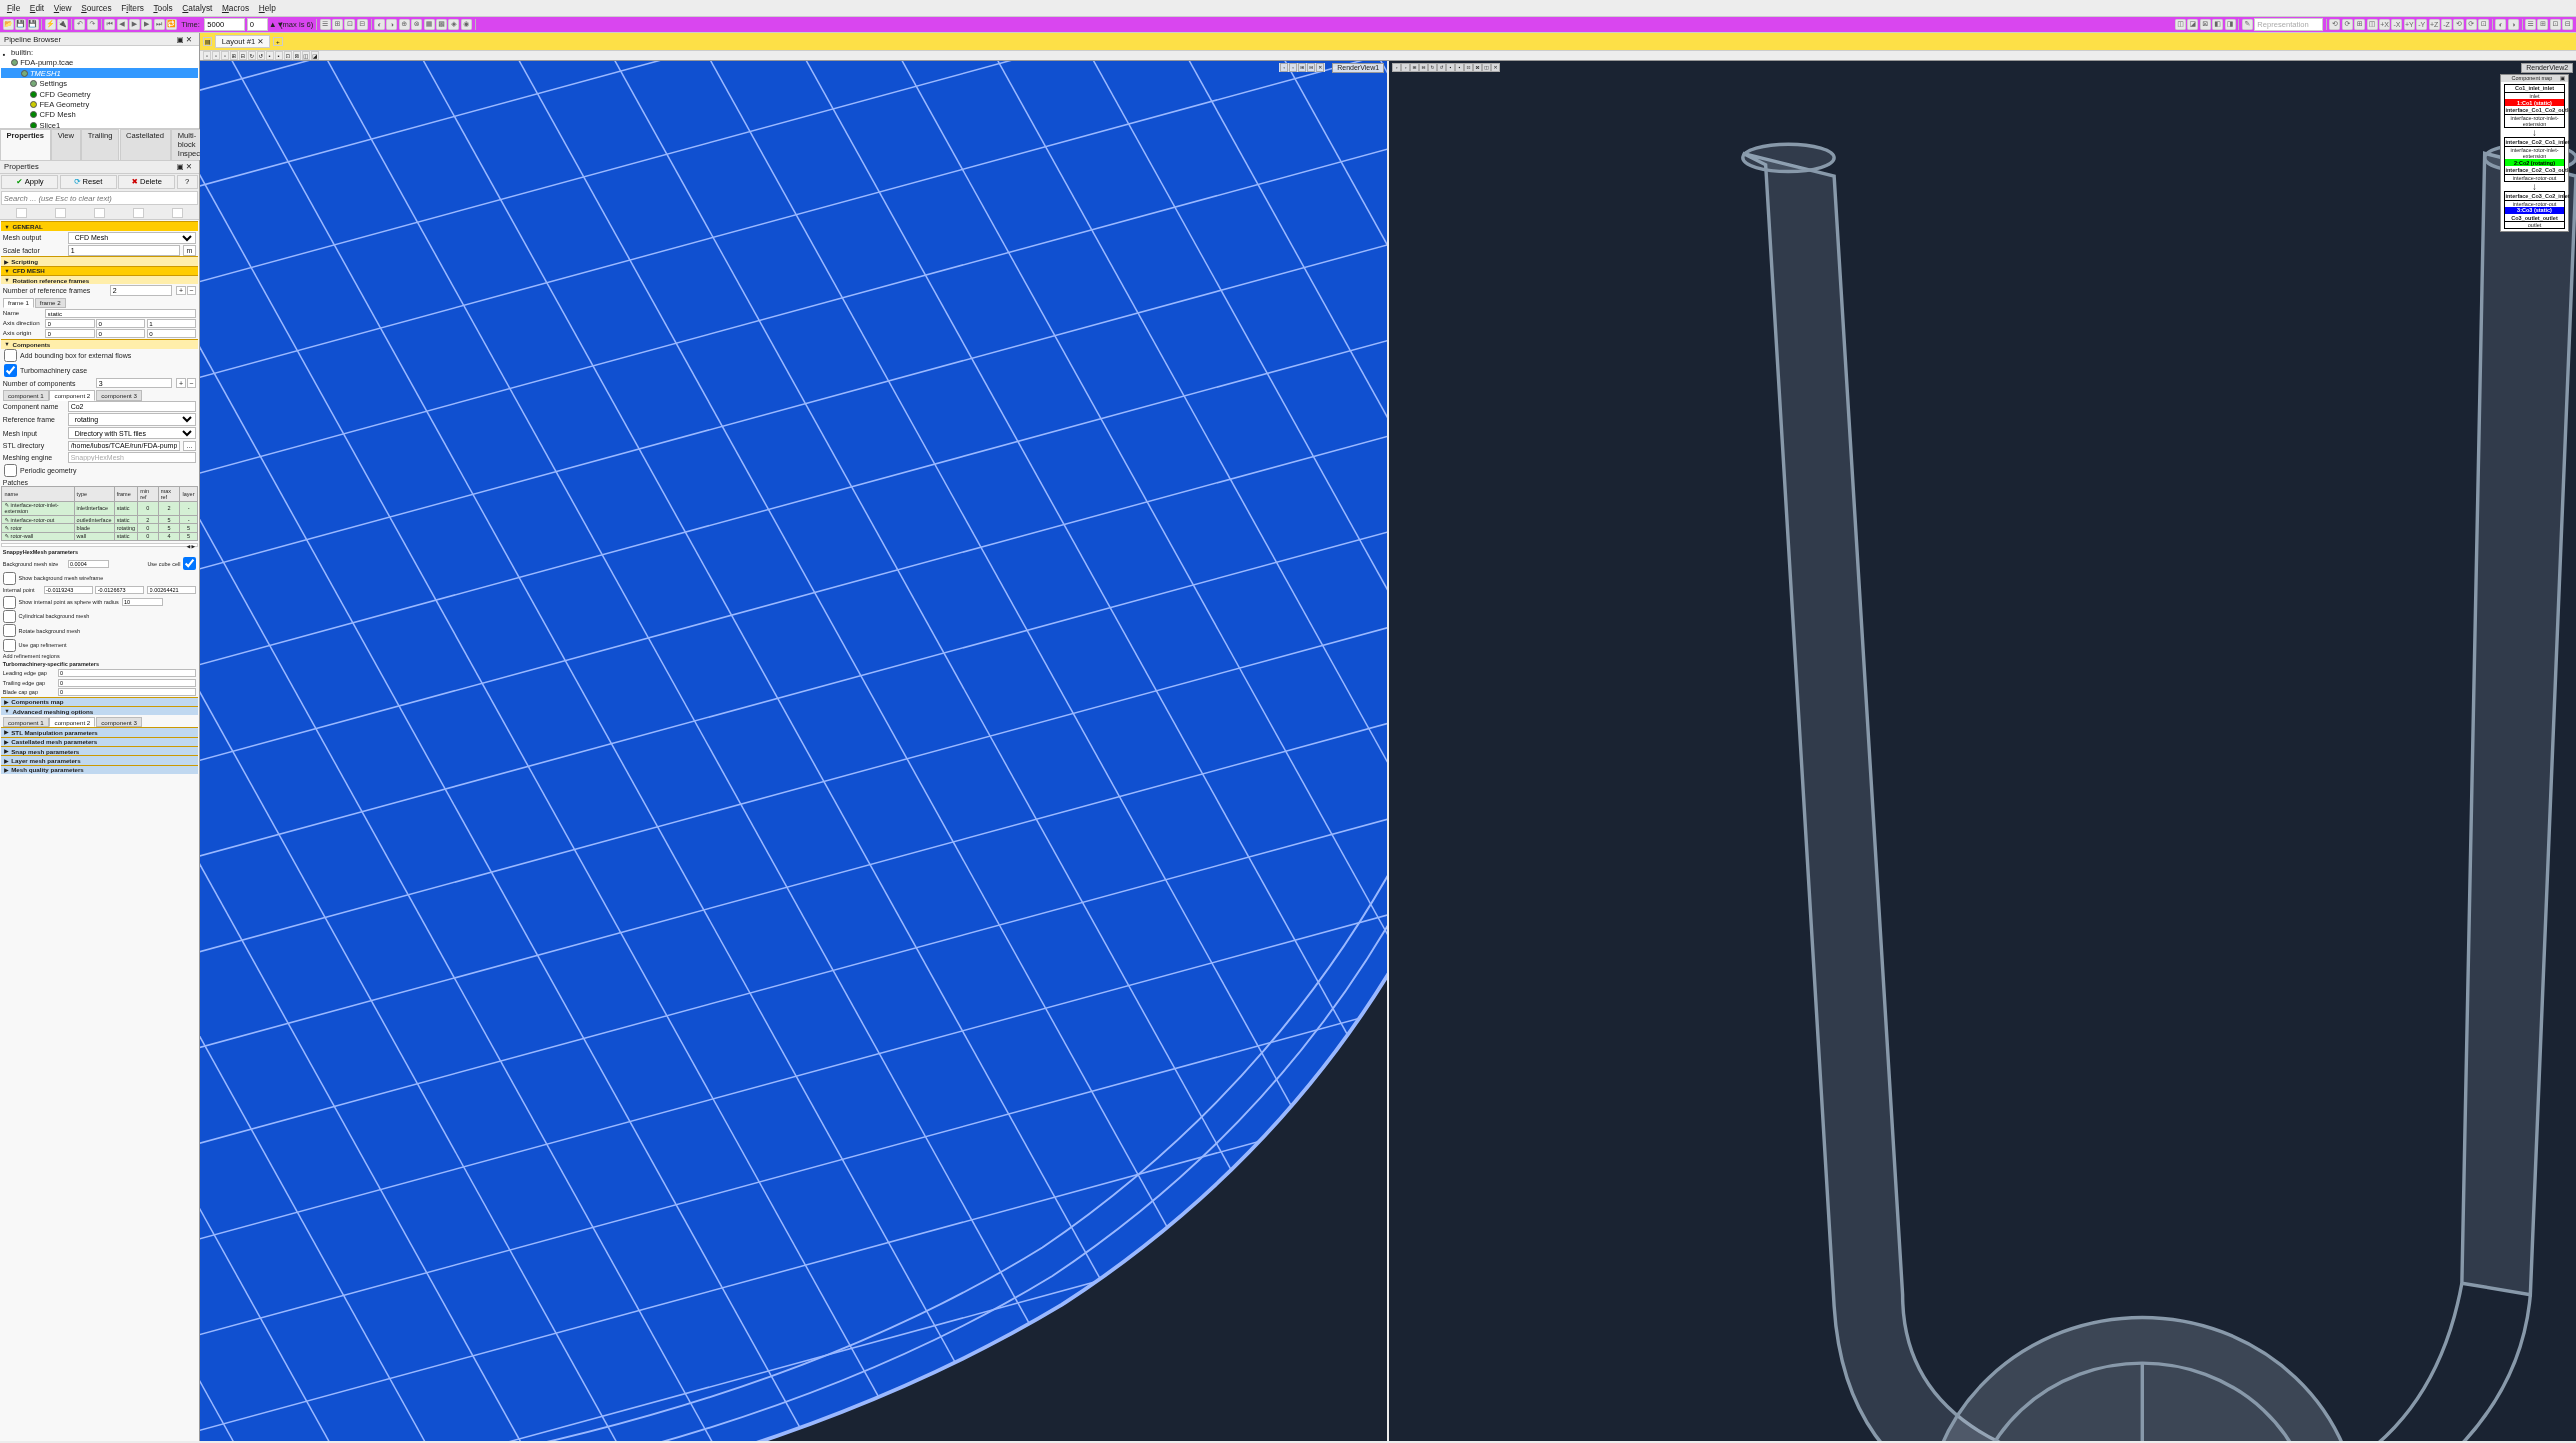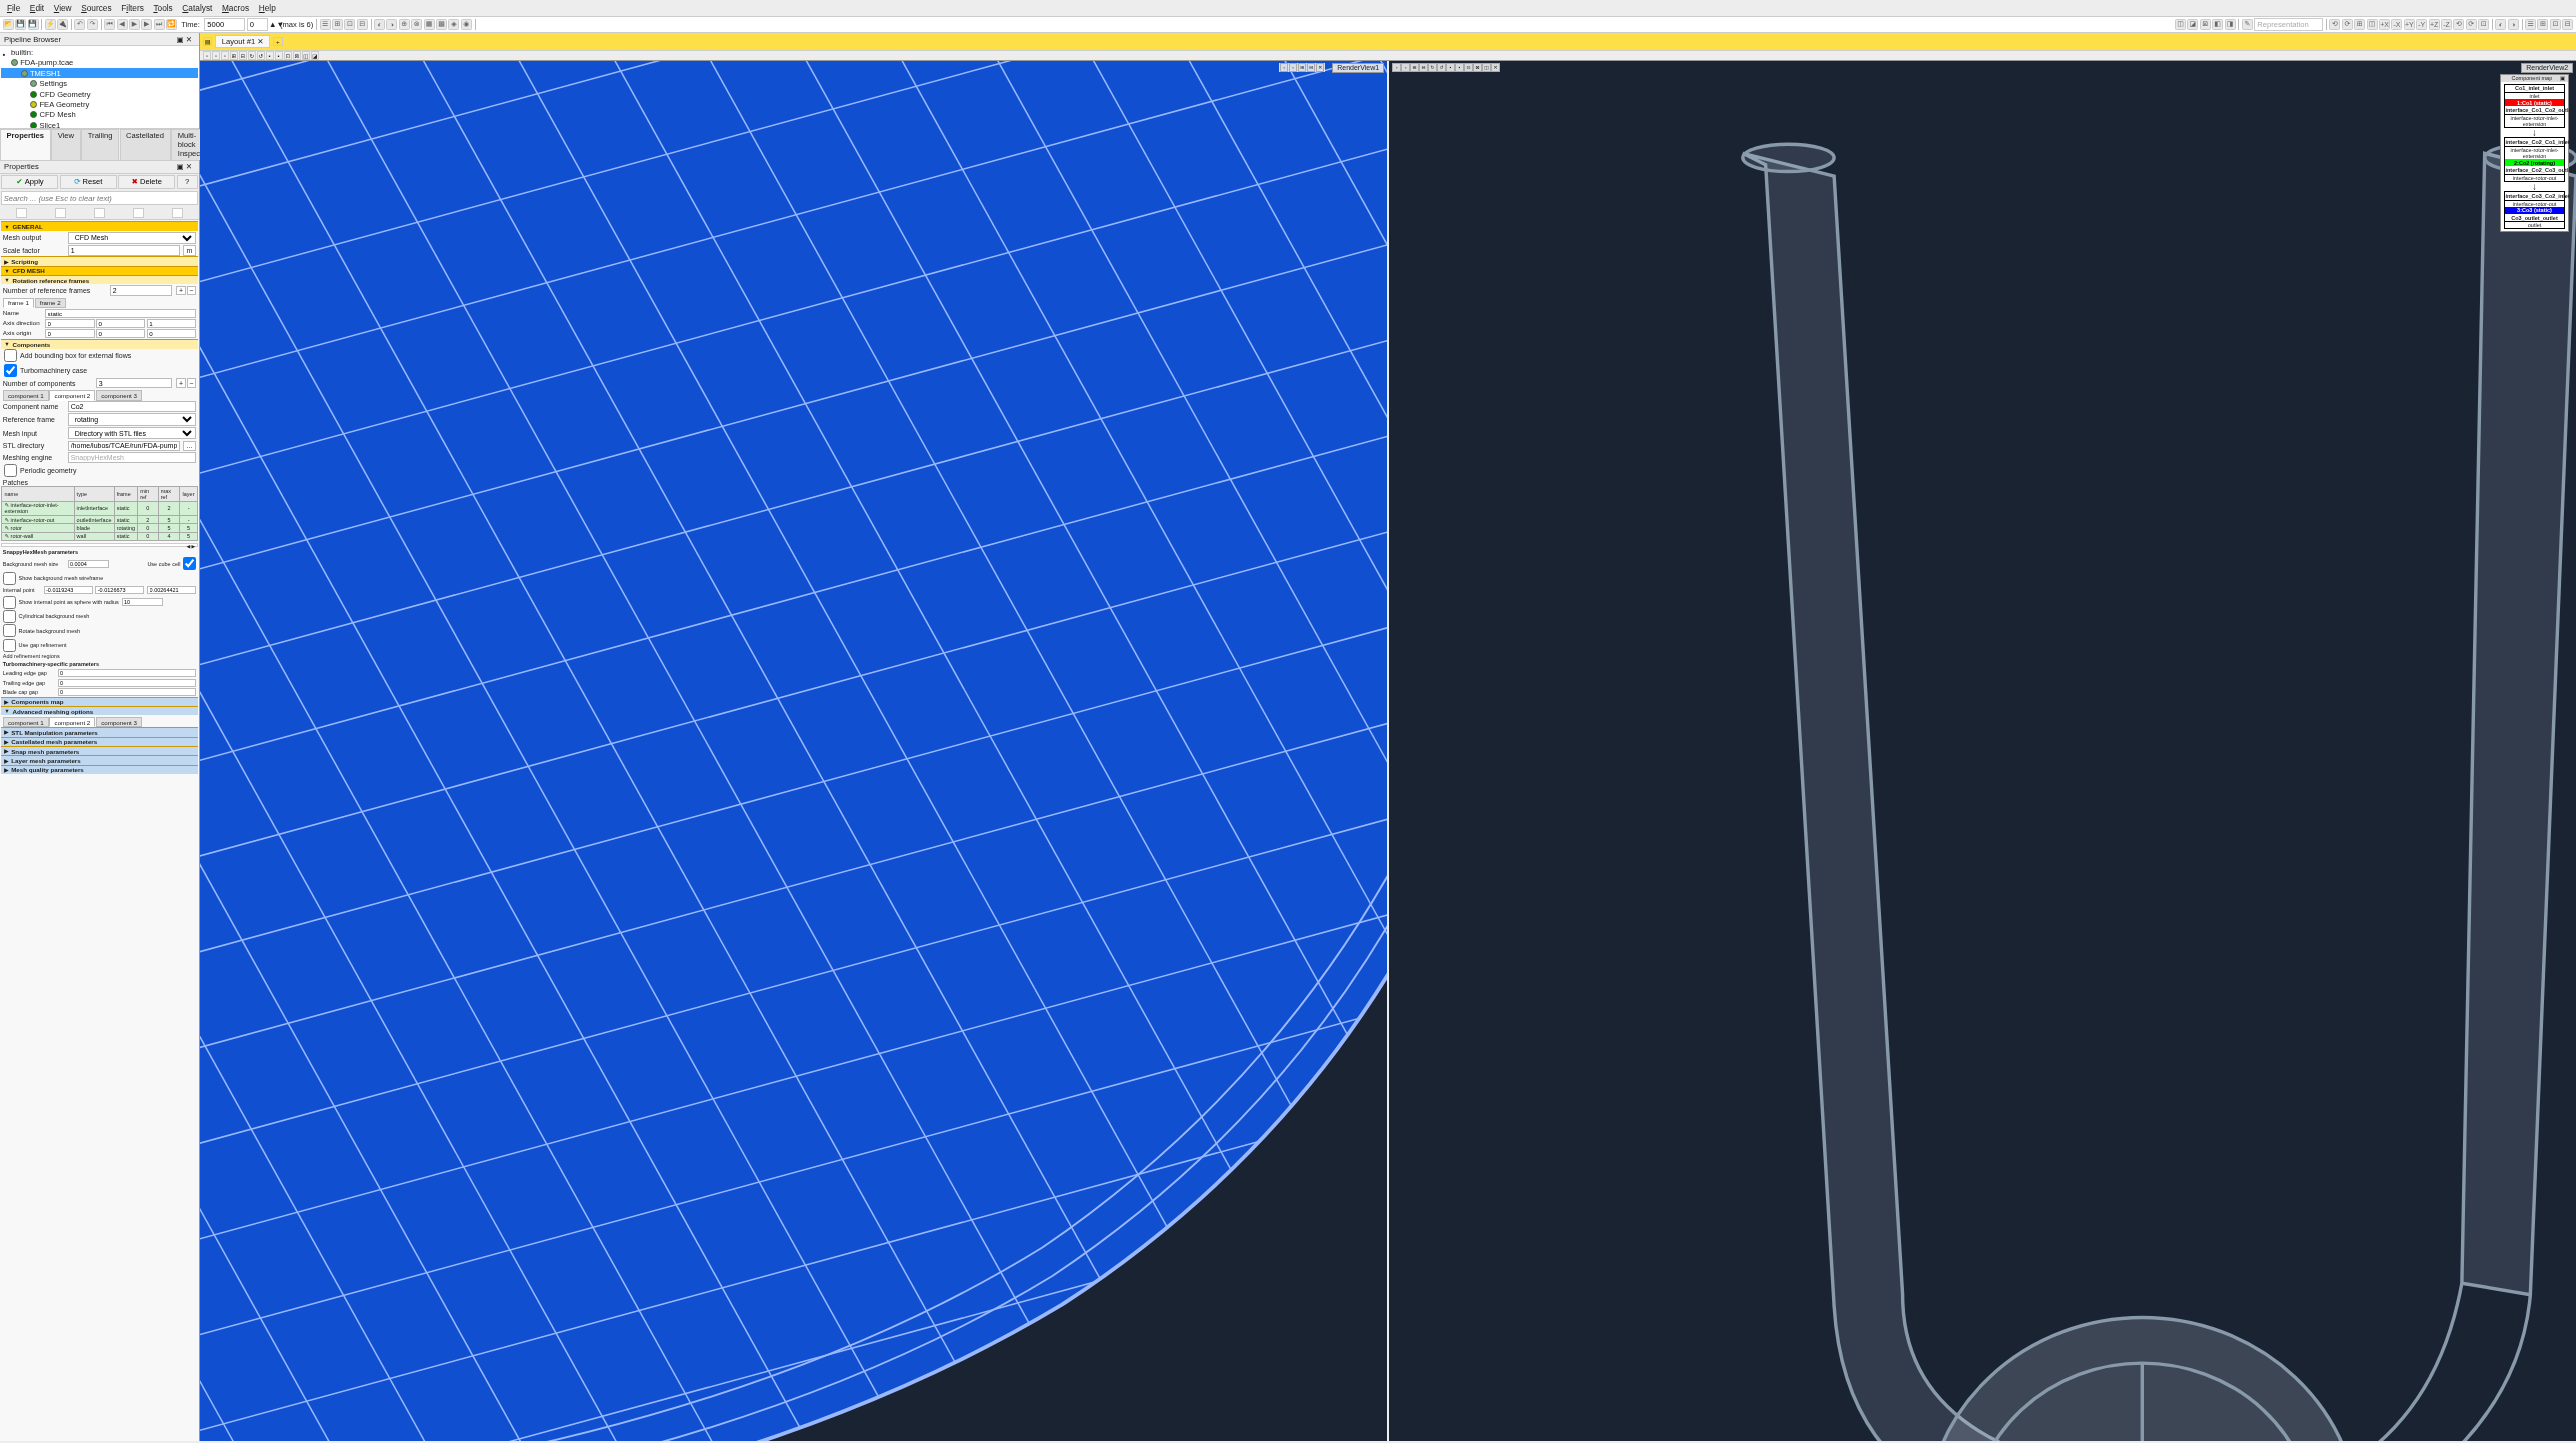--- a/index.html
+++ b/index.html
@@ -1,34 +1,34 @@
 <!DOCTYPE html>
 <html style="font-size:11px"><head>
 <meta charset="utf-8">
 <style>
 * { box-sizing: border-box; margin: 0; padding: 0; font-family: "Segoe UI", Arial, sans-serif; }
 body { font-size: 7.6px; background: #ededed; color: #222; overflow: hidden; }
 .menubar { display: flex; background: #ededed; border-bottom: 0.7px solid #ccc; padding: 1.4px 2.8px; gap: 1.4px; font-size: 8.3px; }
 .menubar span { padding: 1.4px 4.1px; cursor: default; }
 .menubar span u { text-decoration: underline; }
-.toolbar { display: flex; background: #ffffff; border-bottom: 0.7px solid #ccc; padding: 1.4px 2.8px; gap: 1.4px; align-items: center; height: 16.6px; font-size: 7.6px; }
+.toolbar { display: flex; background: #d946ef; border-bottom: 0.7px solid #ccc; padding: 1.4px 2.8px; gap: 1.4px; align-items: center; height: 16.6px; font-size: 7.6px; }
 .toolbar .tb-icon { width: 11px; height: 11px; display: inline-flex; align-items: center; justify-content: center; background: #e8e8e8; border: 0.7px solid #ccc; border-radius: 1.4px; font-size: 7px; color: #666; }
 .toolbar .sep { width: 0.7px; height: 11px; background: #bbb; margin: 0 1.4px; }
 .toolbar .time-label { padding: 0 2.8px; }
 .toolbar input { border: 0.7px solid #ccc; padding: 0.7px 2.1px; font-size: 7.6px; }
 .main-layout { display: flex; height: calc(100vh - 35px); }
 .left-panel { width: 200px; display: flex; flex-direction: column; border-right: 0.7px solid #999; background: #ededed; }
 .panel-title { background: #ededed; border-bottom: 0.7px solid #ccc; padding: 1.4px 4.1px; font-size: 7.6px; display: flex; justify-content: space-between; align-items: center; }
 .panel-title .close-x { cursor: pointer; padding: 0 2.8px; }
 .pipeline { height: 83px; overflow: auto; background: #fff; border-bottom: 0.7px solid #ccc; padding: 1.4px; font-size: 7.6px; }
 .pipeline .tree-item { display: flex; align-items: center; padding: 0.7px 1.4px; white-space: nowrap; }
 .pipeline .tree-item .bullet { width: 5.5px; height: 5.5px; margin-right: 2.8px; display: inline-block; }
 .pipeline .tree-item.selected { background: #3399ff; color: #fff; }
 .pipeline .indent-1 { padding-left: 9.7px; }
-.pipeline .indent-2 { padding-left: 19.4px; }
+.pipeline .indent-2 { padding-left: 19.4px; font-style: italic; }
 .pipeline .indent-3 { padding-left: 29px; }
 .eye { display: inline-block; width: 7px; height: 7px; border-radius: 50%; border: 0.7px solid #555; margin-right: 2.1px; }
 .tabs { display: flex; background: #ededed; border-bottom: 0.7px solid #ccc; font-size: 7.6px; }
 .tabs .tab { padding: 1.4px 5.5px; border: 0.7px solid #ccc; border-bottom: none; background: #e0e0e0; margin-right: 0.7px; cursor: pointer; }
 .tabs .tab.active { background: #f8f8f8; font-weight: bold; }
 .prop-panel { flex: 1; overflow-y: auto; overflow-x: hidden; background: #f8f8f8; padding: 1.4px; font-size: 7px; }
 .btn-row { display: flex; gap: 1.4px; padding: 1.4px; }
 .btn-row button { flex: 1; padding: 1.4px; font-size: 7.6px; border: 0.7px solid #ccc; background: #f0f0f0; display: flex; align-items: center; justify-content: center; gap: 2.1px; }
 .search-row { display: flex; padding: 1.4px; gap: 1.4px; }
 .search-row input { flex: 1; border: 0.7px solid #ccc; padding: 1.4px; font-size: 7.6px; color: #888; font-style: italic; }

